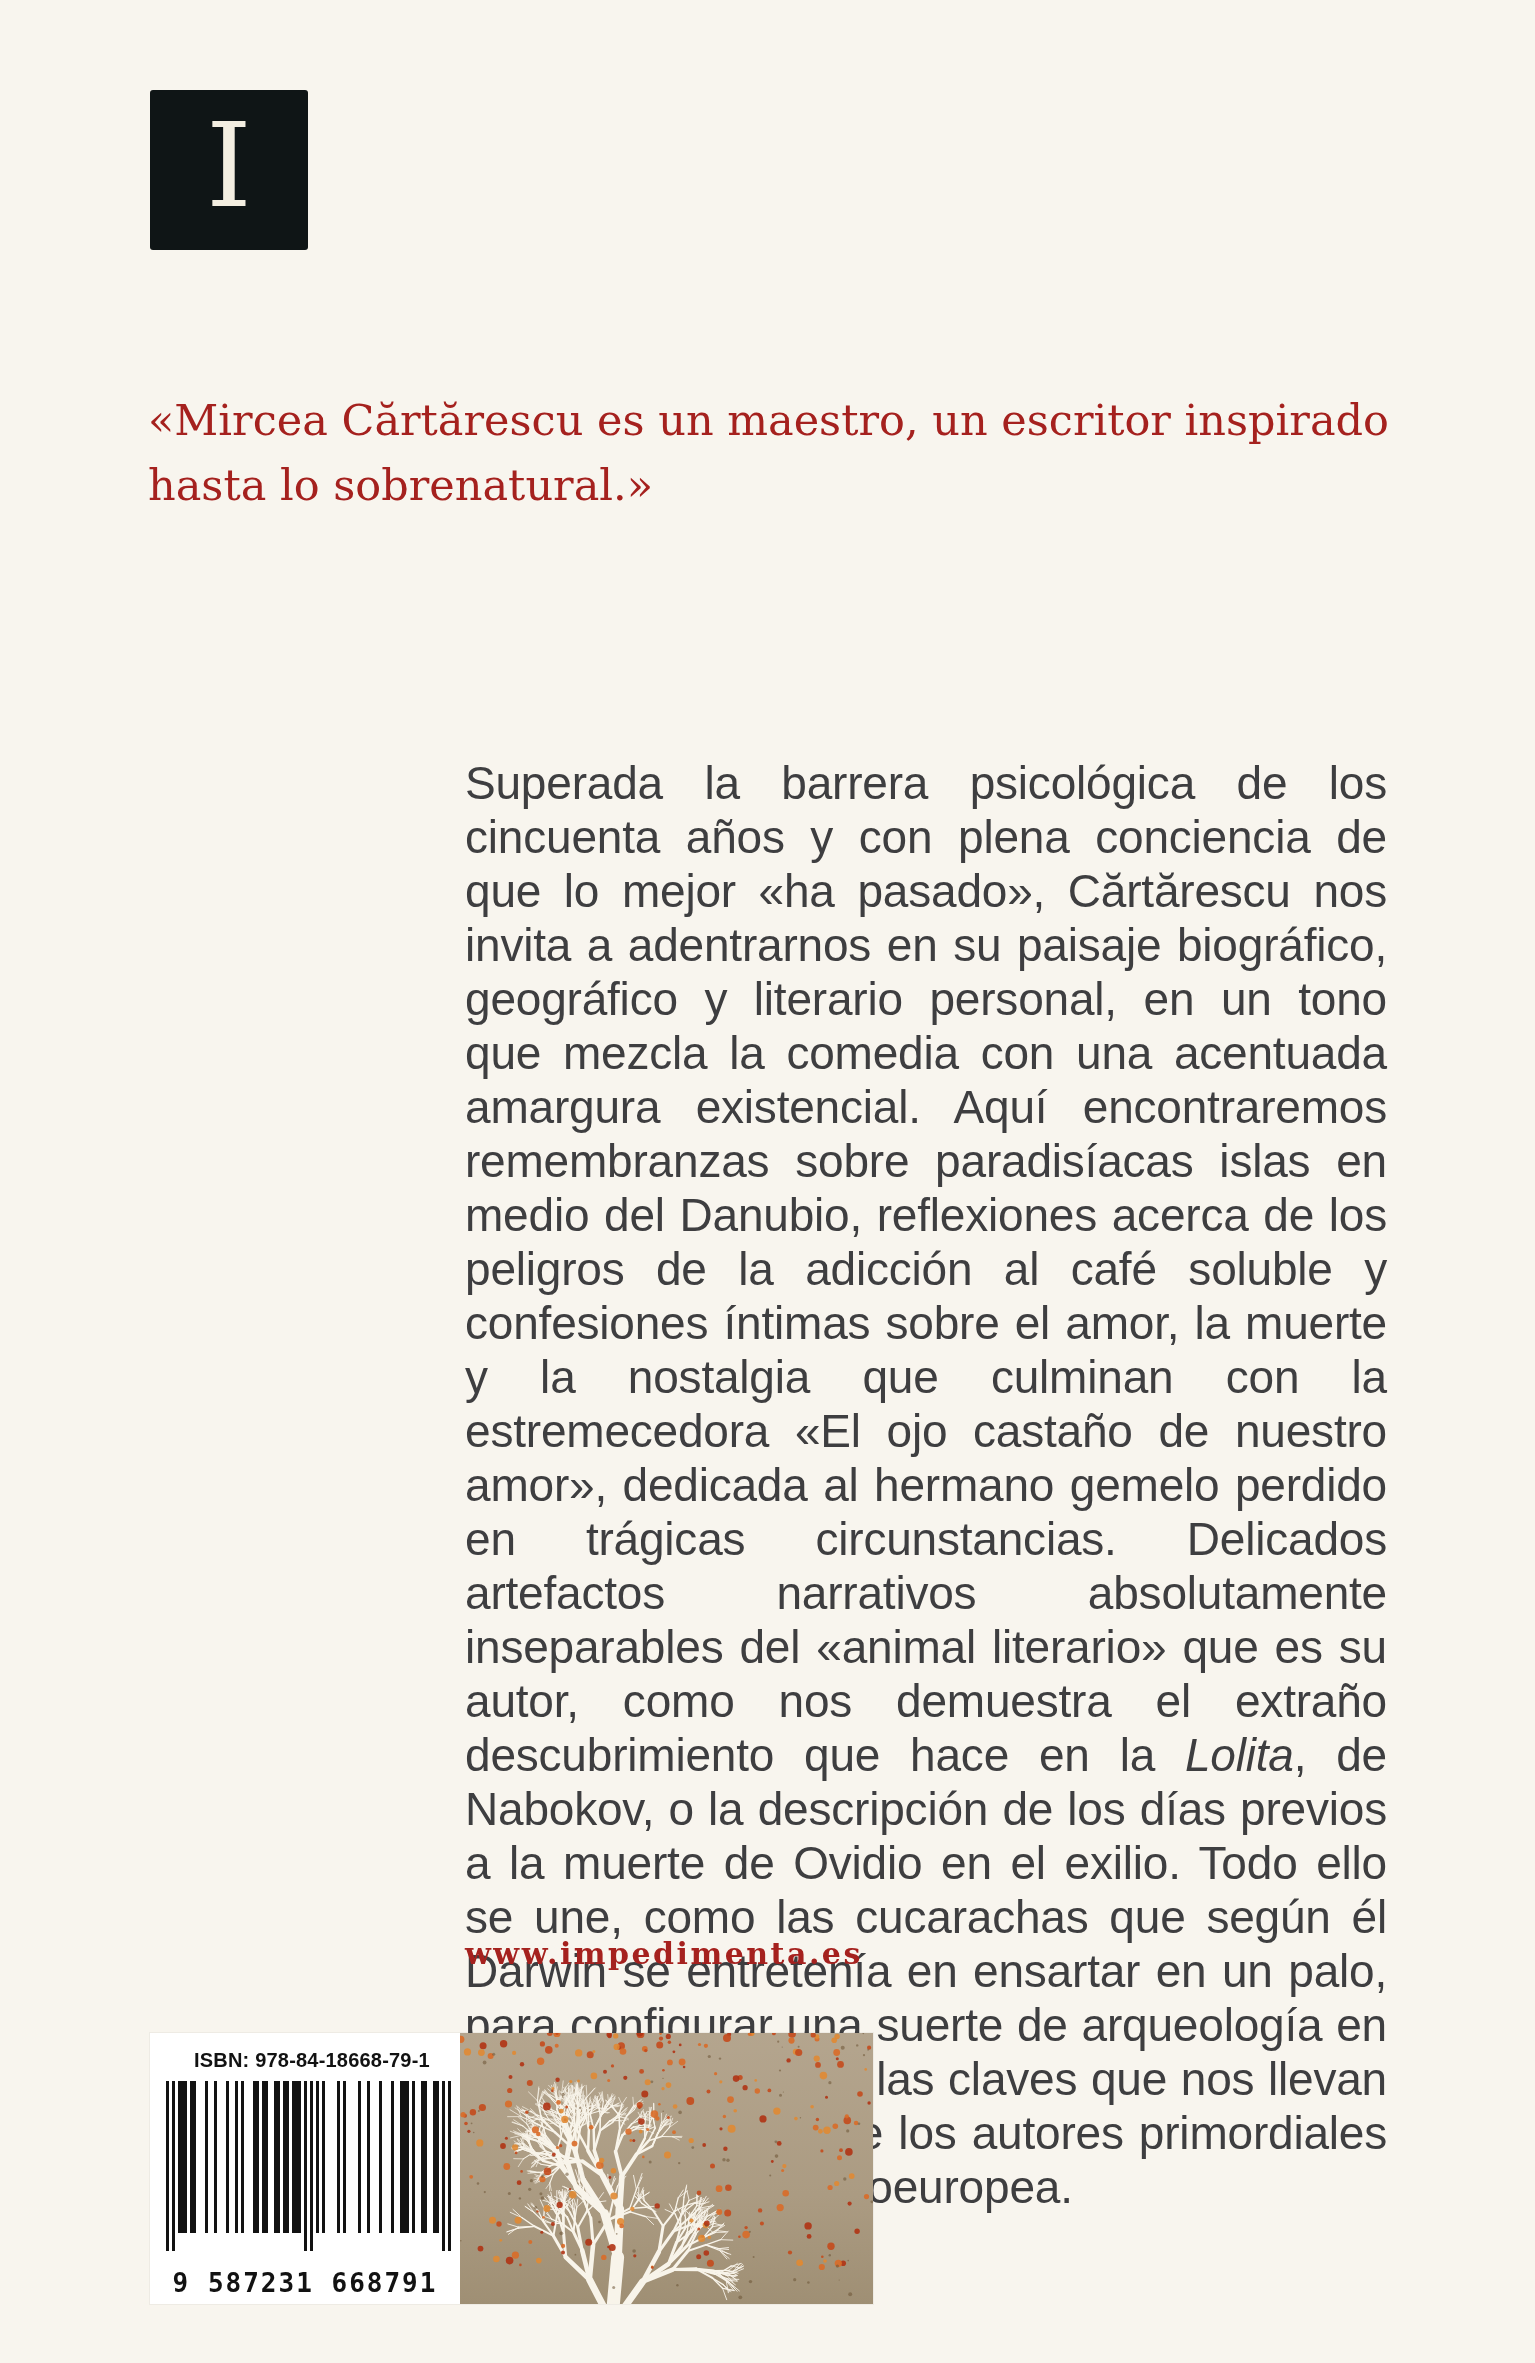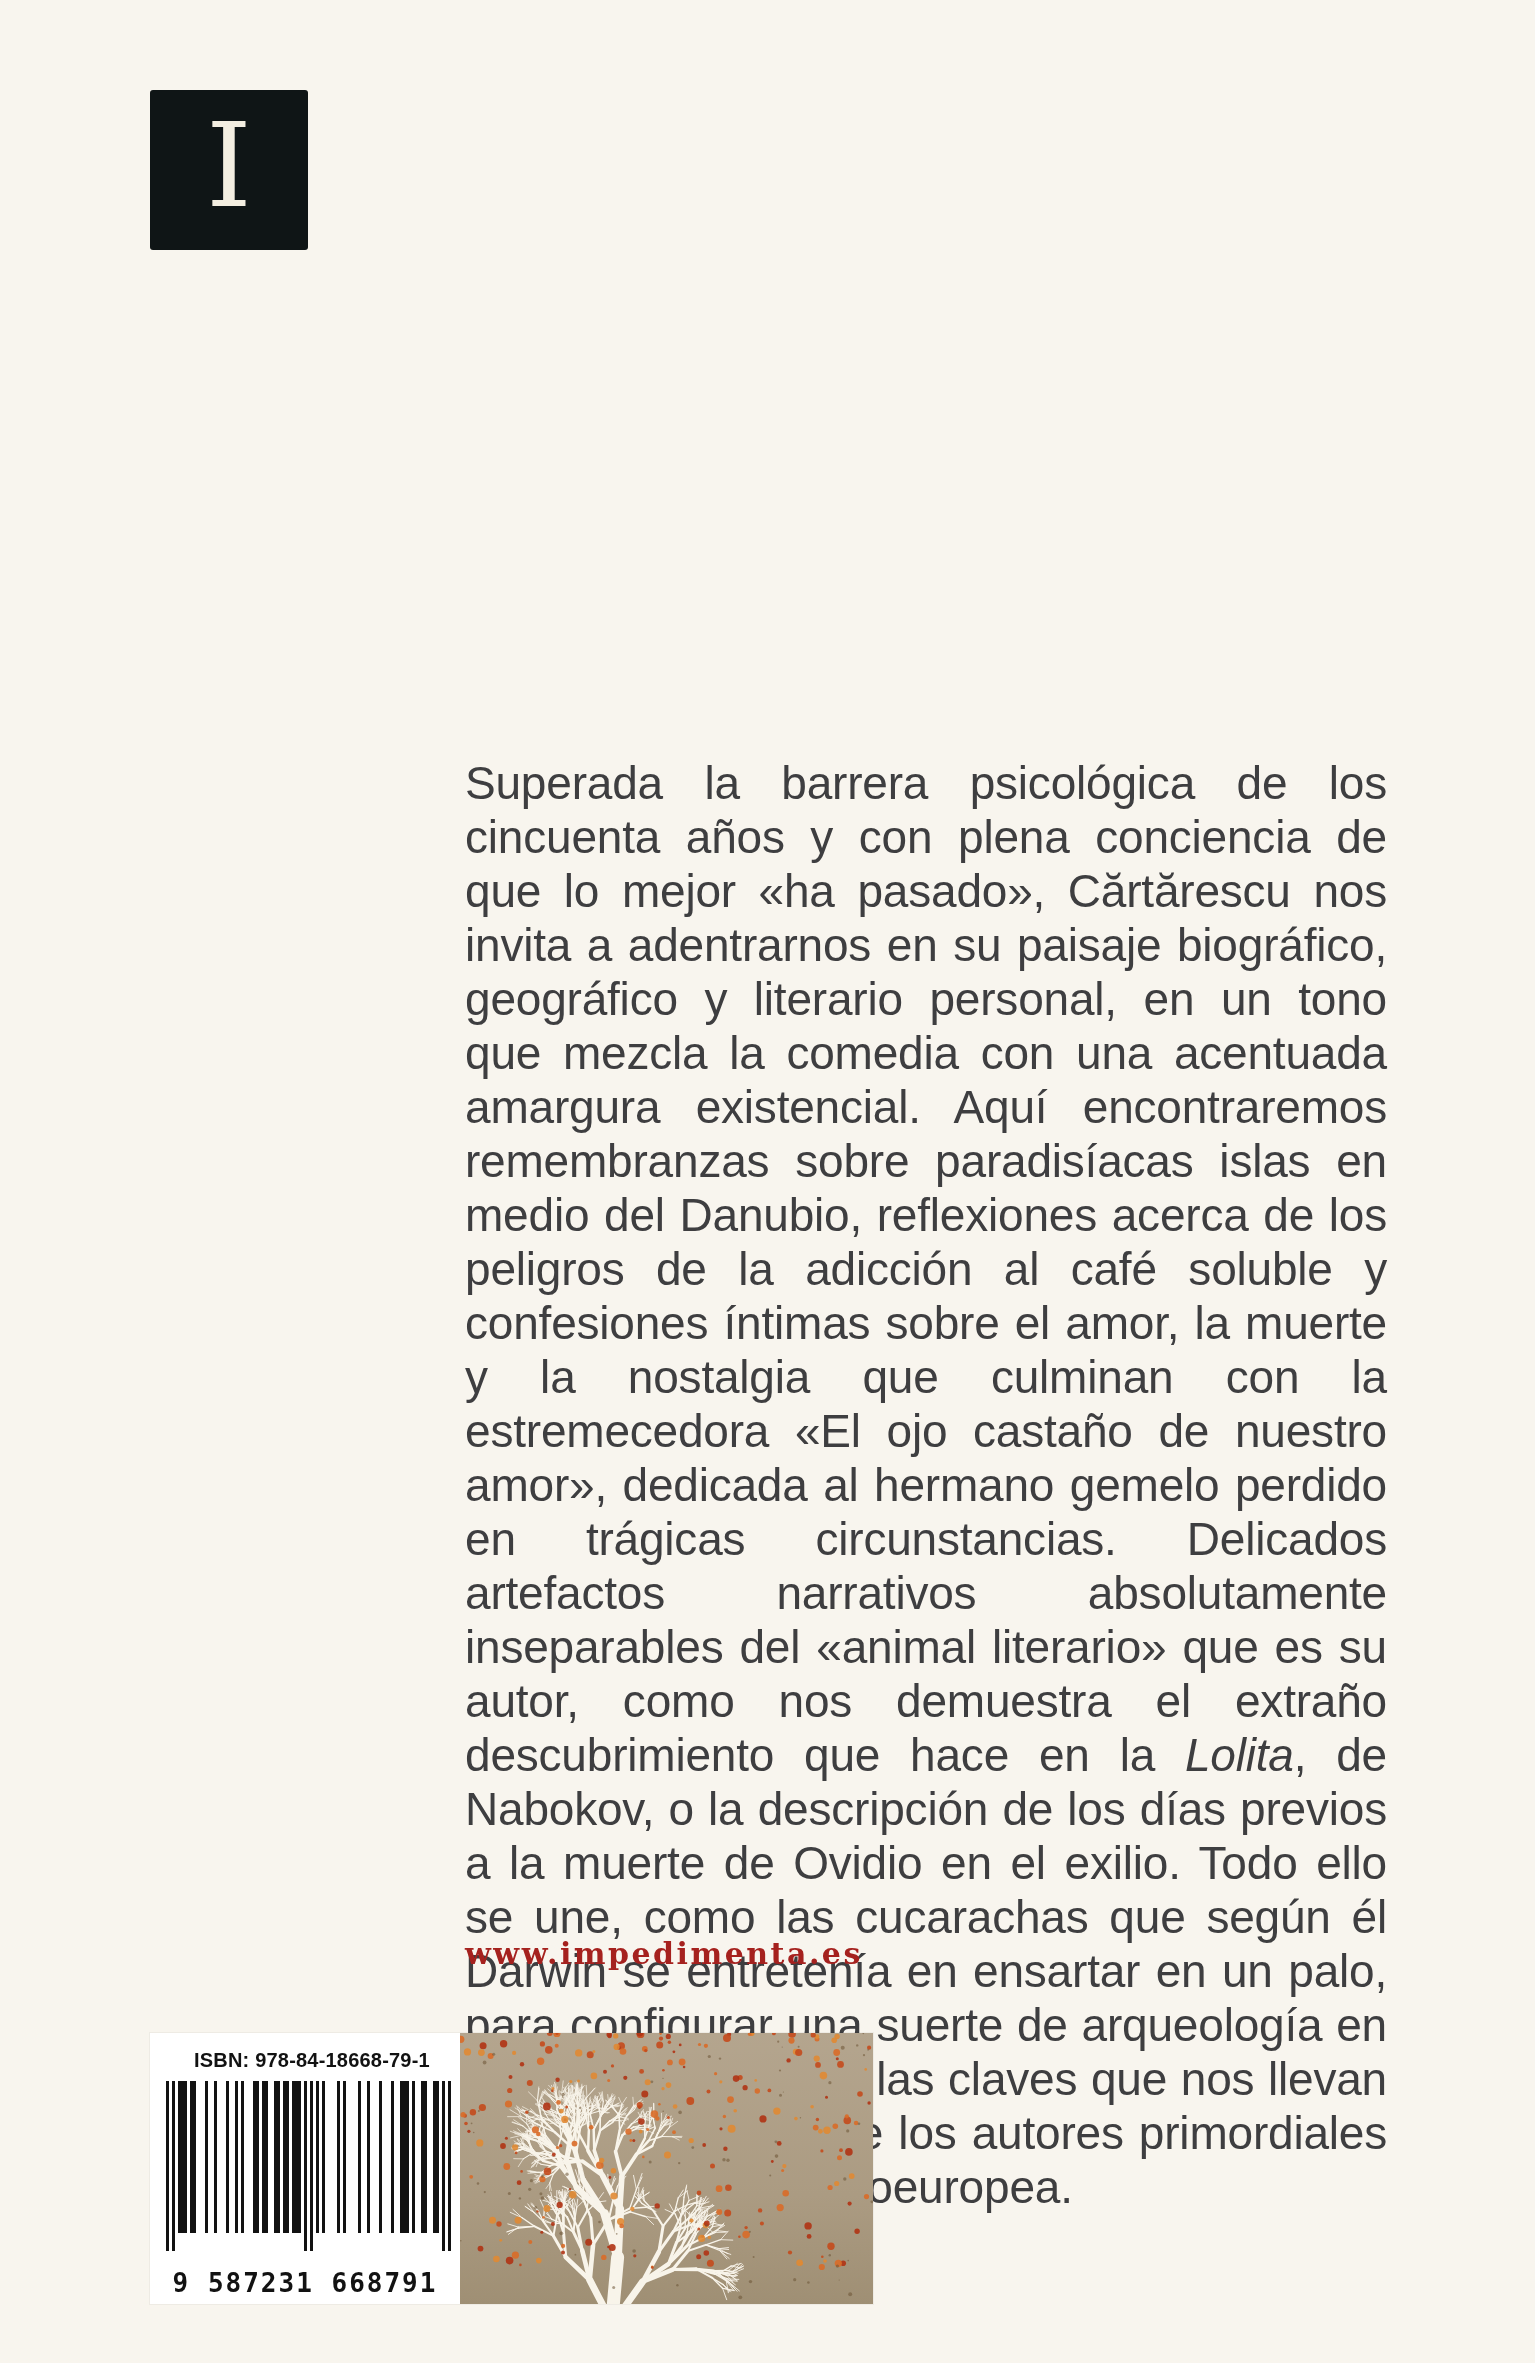--- a/index.html
+++ b/index.html
@@ -85,20 +85,21 @@
 </head>
 <body>
 
 <div class="page">
 
   <div class="logo">
     <span class="glyph">I</span>
   </div>
 
   <div class="quote">
+    <div>«Mircea Cărtărescu es un maestro, un escritor inspirado hasta lo sobrenatural.»</div>
   </div>
 
   <p class="synopsis"><span>Superada la barrera psicológica de los cincuenta años y con plena conciencia de que lo mejor «ha pasado», Cărtărescu nos invita a adentrarnos en su paisaje biográfico, geográfico y literario personal, en un tono que mezcla la comedia con una acentuada amargura existencial. Aquí encontraremos remembranzas sobre paradisíacas islas en medio del Danubio, reflexiones acerca de los peligros de la adicción al café soluble y confesiones íntimas sobre el amor, la muerte y la nostalgia que culminan con la estremecedora «El ojo castaño de nuestro amor», dedicada al hermano gemelo perdido en trágicas circunstancias. Delicados artefactos narrativos absolutamente inseparables del «animal literario» que es su autor, como nos demuestra el extraño descubrimiento que hace en la </span><span class="it">Lolita</span><span>, de Nabokov, o la descripción de los días previos a la muerte de Ovidio en el exilio. Todo ello se une, como las cucarachas que según él Darwin se entretenía en ensartar en un palo, para configurar una suerte de arqueología en la que descubrimos las claves que nos llevan a entender a uno de los autores primordiales de la narrativa centroeuropea.</span></p>
 
   <div class="website">www.impedimenta.es</div>
 
   <div class="footer">
     <div class="isbn-col">
       <div class="isbn-label">ISBN: 978-84-18668-79-1</div>
       <svg class="barcode-svg" width="297" height="172" xmlns="http://www.w3.org/2000/svg">

